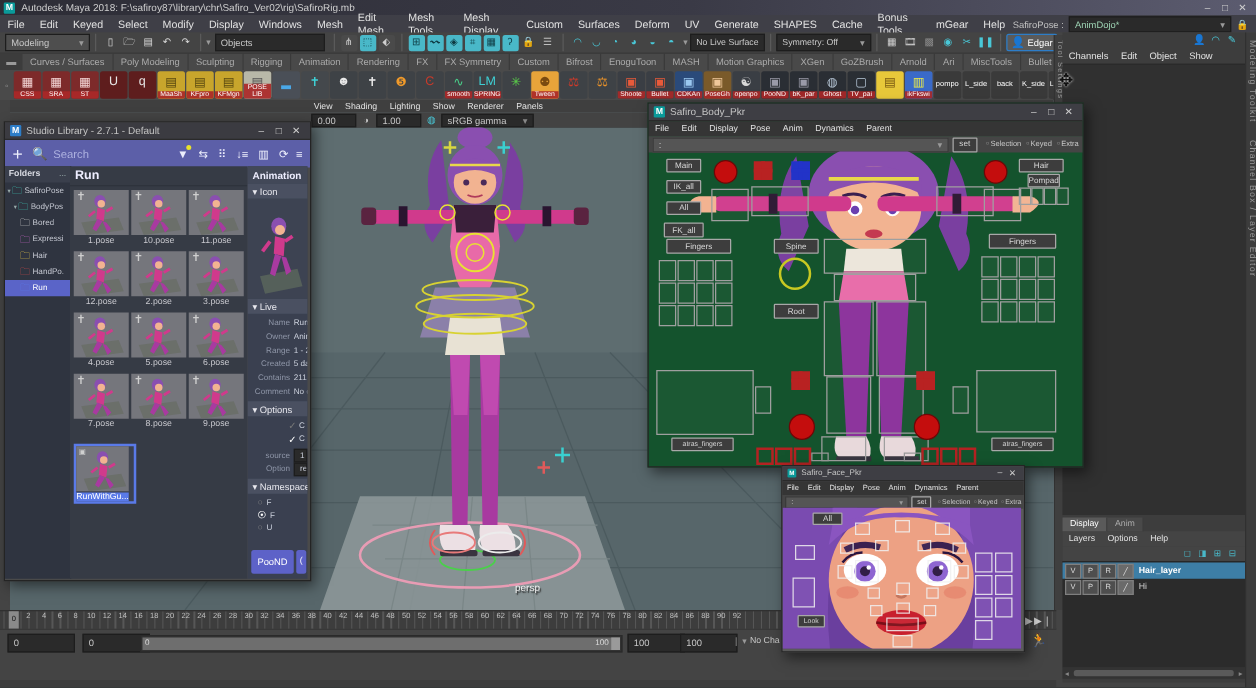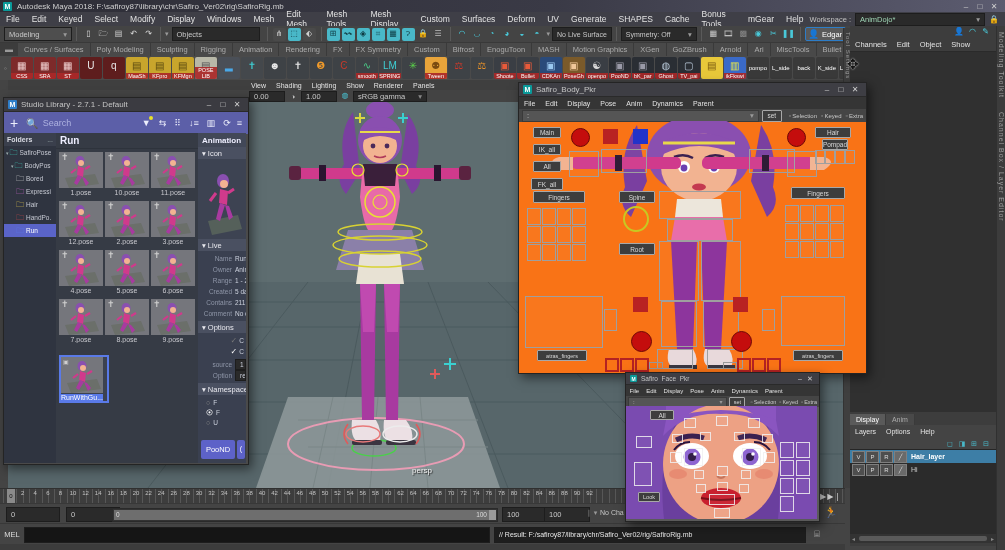--- a/index.html
+++ b/index.html
@@ -79,21 +79,21 @@
         <span class="menu-item">Deform</span>
         <span class="menu-item">UV</span>
         <span class="menu-item">Generate</span>
         <span class="menu-item">SHAPES</span>
         <span class="menu-item">Cache</span>
         <span class="menu-item">Bonus Tools</span>
         <span class="menu-item">mGear</span>
         <span class="menu-item">Help</span>
       </div>
     <div class="row" style="margin-right:6px;">
-      <span style="font-size:7.5px;color:#c2c2c2;margin-right:4px;">Workspace :</span>
+      <span style="font-size:7.5px;color:#c2c2c2;margin-right:4px;">SafiroPose :</span>
       <span class="fld" style="width:120px;height:11px;">
         <span style="color:#9ed4b4;flex:1;">AnimDojo*</span>
           <span style="color:#9a9a9a;">▾</span>
         </span>
       <span style="font-size:8px;margin-left:4px;">🔒</span>
     </div>
   </div>
 
   <div class="abs row" style="left:0;top:26px;width:1005px;height:16px;background:#444;border-bottom:1px solid #393939;">
     <span class="fld" style="width:58px;height:12px;margin-left:4px;background:#4e4e4e;">
@@ -830,21 +830,21 @@
             <span style="font-size:6.5px;color:#cdd2de;">U</span>
           </div>
         </div>
       <div class="abs" style="left:0;bottom:4px;width:48px;display:flex;">
         <span style="display:block;margin-left:3px;width:34px;background:#5d62c8;color:#fff;font-size:7.5px;text-align:center;padding:5px 0;border-radius:2px;">PooND</span>
         <span style="display:block;margin-left:2px;width:8px;background:#5d62c8;border-radius:2px;color:#fff;font-size:7px;text-align:center;padding:5px 0;">(</span>
       </div>
     </div>
   </div>
 
-  <div class="abs win" style="left:518px;top:82px;width:347px;height:290px;z-index:6;background:#f97316;">
+  <div class="abs win" style="left:518px;top:82px;width:347px;height:290px;z-index:6;background:#14532d;">
     <div class="tbar" style="background:#3e3e44;">
       <div class="mayaico">M</div>
       <div class="t">Safiro_Body_Pkr</div>
       <span class="wbtn">–</span>
       <span class="wbtn">□</span>
       <span class="wbtn">✕</span>
     </div>
     <div id="bpMenus" class="row" style="height:12px;background:#353535;">
         <span class="menu-item" style="font-size:7px;padding:0 5px;">File</span>
         <span class="menu-item" style="font-size:7px;padding:0 5px;">Edit</span>
@@ -1160,25 +1160,17 @@
         <span>100</span>
       </span>
     <span class="fld" style="position:absolute;left:544px;width:36px;height:13px;">
         <span>100</span>
       </span>
     <span class="abs" style="left:586px;top:5px;color:#999;font-size:7px;">❘&nbsp;▾</span>
     <span class="abs nowrap" style="left:600px;top:5px;font-size:7px;color:#c8c8c8;width:24px;overflow:hidden;">No Charact</span>
     <span class="abs" style="left:824px;top:2px;font-size:11px;color:#e07a2a;">🏃</span>
   </div>
 
-  <div class="abs row" style="left:0;top:523px;width:845px;height:21px;background:#444;border-top:1px solid #383838;">
-    <span style="font-size:7.5px;color:#ddd;width:24px;text-align:center;">MEL</span>
-    <span class="fld" style="width:456px;height:14px;background:#151515;"></span>
-    <span class="fld nowrap" style="width:302px;height:14px;margin-left:4px;background:#1e1e1e;overflow:hidden;">
-      <span style="font-size:7px;color:#e8e8e8;">// Result: F:/safiroy87/library/chr/Safiro_Ver02/rig/SafiroRig.mb</span>
-      </span>
-    <span class="ic" style="color:#bbb;font-size:9px;margin-left:4px;">⌸</span>
-  </div>
   <div class="abs" style="left:0;top:544px;width:845px;height:6px;background:#3c3c3c;"></div>
 
   <div class="abs" style="left:847px;top:56px;z-index:20;color:#111;font-size:14px;text-shadow:0 0 2px #eee;">✥</div>
 
 </div>
 
 </body></html>

